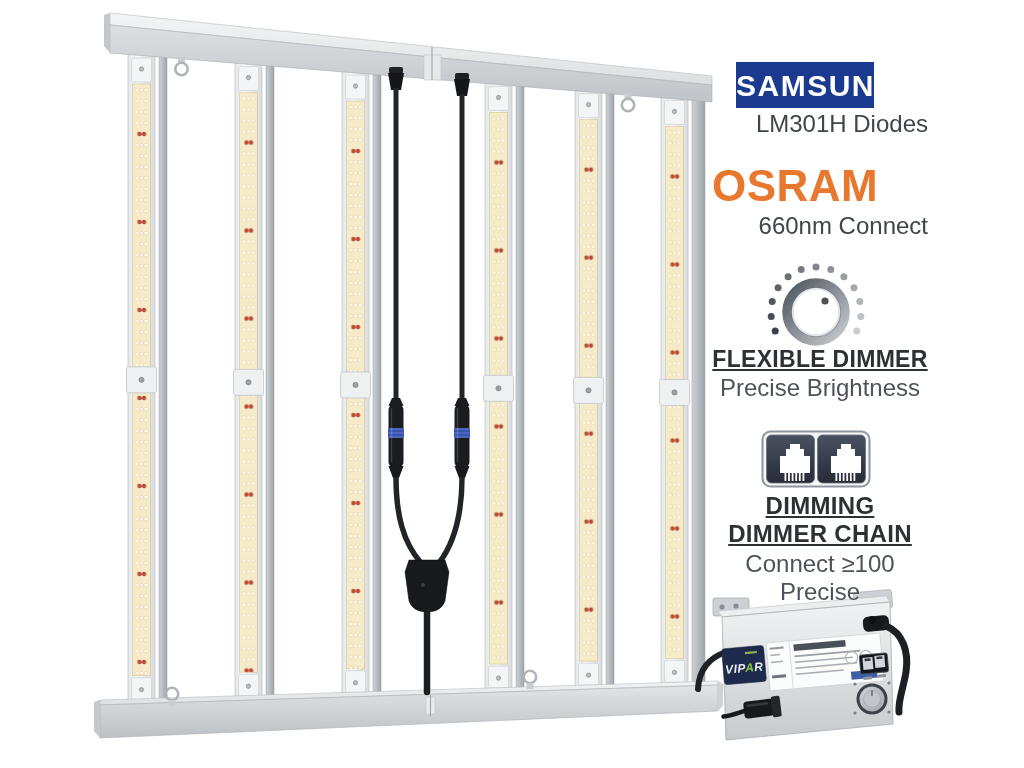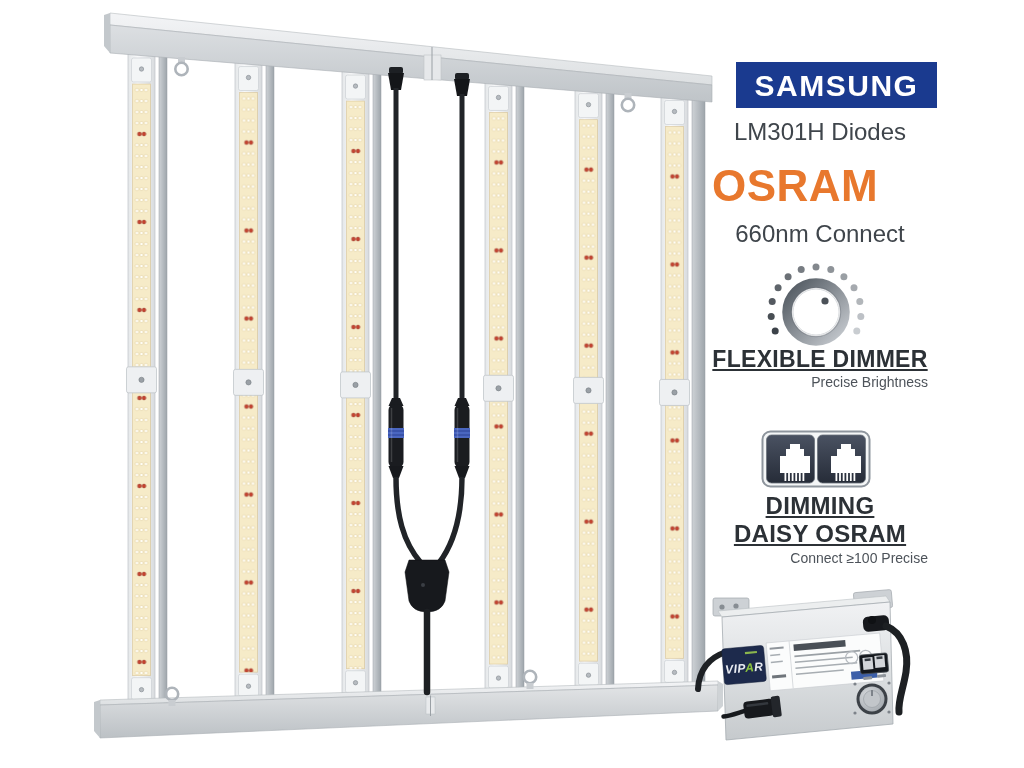--- a/index.html
+++ b/index.html
@@ -1,35 +1,35 @@
 <!DOCTYPE html>
 <html style="--samsung-blue: #1a3a8f; --osram-orange: #e8782d; --accent-green: #8dc63f; --led-warm: #f6ebc8; --led-red: #c8422e;"><head>
 <meta charset="utf-8">
 <style>
   html,body{margin:0;padding:0;width:1024px;height:768px;background:#ffffff;overflow:hidden;
     font-family:"Liberation Sans",sans-serif;}
   .stage{position:relative;width:1024px;height:768px;background:#fff;}
   .fixture-svg{position:absolute;left:0;top:0;}
   
-  .samsung-badge{position:absolute;left:736px;top:62px;width:201px;height:46px;
+  .samsung-badge{position:absolute;left:736px;top:62px;width:138px;height:46px;
     background:var(--samsung-blue,#1a3a8f);color:#fff;font-weight:bold;font-size:30px;
     letter-spacing:1.5px;line-height:47px;text-align:center;}
-  .caption{position:absolute;left:712px;width:216px;text-align:center;
-    font-size:24px;color:#3f454b;margin-top:8px;}
+  .caption{position:absolute;left:712px;width:216px;text-align:right;
+    font-size:24px;color:#3f454b;}
   #samsung-caption{top:110px;}
   .osram-logo{position:absolute;left:712px;top:161px;width:216px;
     font-size:44px;font-weight:bold;letter-spacing:0.5px;color:var(--osram-orange,#e8782d);}
   #osram-caption{top:212px;}
   .dimmer-svg{position:absolute;left:756px;top:254px;}
   .rj45-svg{position:absolute;left:761px;top:430px;}
   .feat-title{position:absolute;left:712px;width:216px;text-align:center;
     font-size:23px;font-weight:bold;color:#2c3136;letter-spacing:0.3px;text-decoration:underline;}
   #t-dimmer{top:346px;}
-  .feat-sub{position:absolute;left:712px;width:216px;text-align:right;
-    font-size:14px;color:#4d535a;}
+  .feat-sub{position:absolute;left:712px;width:216px;text-align:center;
+    font-size:24px;color:#4d535a;}
   #s-dimmer{top:374px;}
   #t-dim1{top:492px;font-size:24px;}
   #t-dim2{top:520px;font-size:24px;}
   #s-daisy{top:550px;}
 </style>
 </head>
 <body>
 
 <div class="stage">
 
@@ -493,15 +493,15 @@
         <rect x="36.5" y="38" width="1.8" height="8" fill="#ffffff"></rect>
       </g>
     </defs>
     <rect x="1.5" y="1.5" width="107" height="55" rx="8" fill="#f4f6f7" stroke="#8e959d" stroke-width="2"></rect>
     <rect x="5.5" y="5" width="48" height="48" rx="5" fill="url(#gPort)" stroke="#6b727b" stroke-width="0.8"></rect>
     <rect x="56.5" y="5" width="48" height="48" rx="5" fill="url(#gPort)" stroke="#6b727b" stroke-width="0.8"></rect>
     <use href="#jack" x="5" y="5"></use>
     <use href="#jack" x="56" y="5"></use>
   </svg>
   <div class="feat-title" id="t-dim1">DIMMING</div>
-  <div class="feat-title" id="t-dim2">DAISY OSRAM</div>
+  <div class="feat-title" id="t-dim2">DIMMER CHAIN</div>
   <div class="feat-sub" id="s-daisy">Connect ≥100 Precise</div>
 </div>
 
 </body></html>

